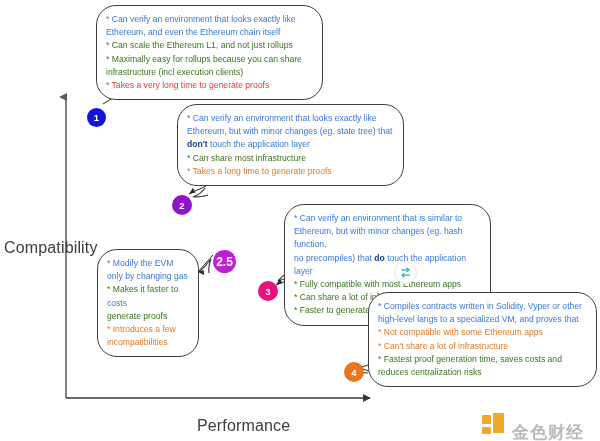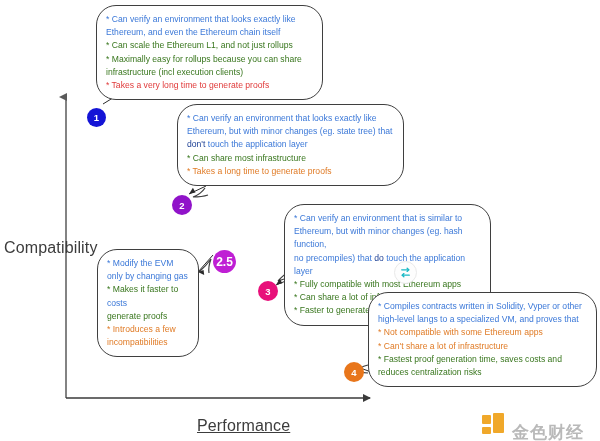--- a/index.html
+++ b/index.html
@@ -27,40 +27,40 @@
     pointer-events: none;
   }
   .axis-label {
     position: absolute;
     font-size: 16px;
     color: #3c3c3c;
     letter-spacing: .15px;
     white-space: nowrap;
   }
   #y-axis-label { left: 4px; top: 239px; }
-  #x-axis-label { left: 197px; top: 417px; text-decoration: underline; }
+  #x-axis-label { left: 197px; top: 417px; }
 
   
   .bubble {
     position: absolute;
     box-sizing: border-box;
     background: #ffffff;
     border: 1.2px solid #3f3f3f;
     border-radius: 20px;
     padding: 7px 9px 7px 9px;
     font-size: 8.6px;
     line-height: 13.2px;
     color: #3b78d8;
   }
   .bubble .ln { display: block; white-space: normal; }
   .c-blue   { color: #3b78d8; }
   .c-green  { color: #38761d; }
   .c-red    { color: #e03a3a; }
   .c-orange { color: #e07b26; }
-  .c-navy   { color: #1c3f94; font-weight: normal; text-align: right; }
+  .c-navy   { color: #1c3f94; font-weight: bold; text-align: right; }
 
   #bubble-1 { left: 96px;  top: 5px;   width: 227px; }
   #bubble-2 { left: 177px; top: 104px; width: 227px; }
   #bubble-3 { left: 284px; top: 204px; width: 207px; }
   #bubble-4 { left: 368px; top: 292px; width: 229px; }
   #bubble-2-5 { left: 97px; top: 249px; width: 102px; }
 
   
   .node {
     position: absolute;

